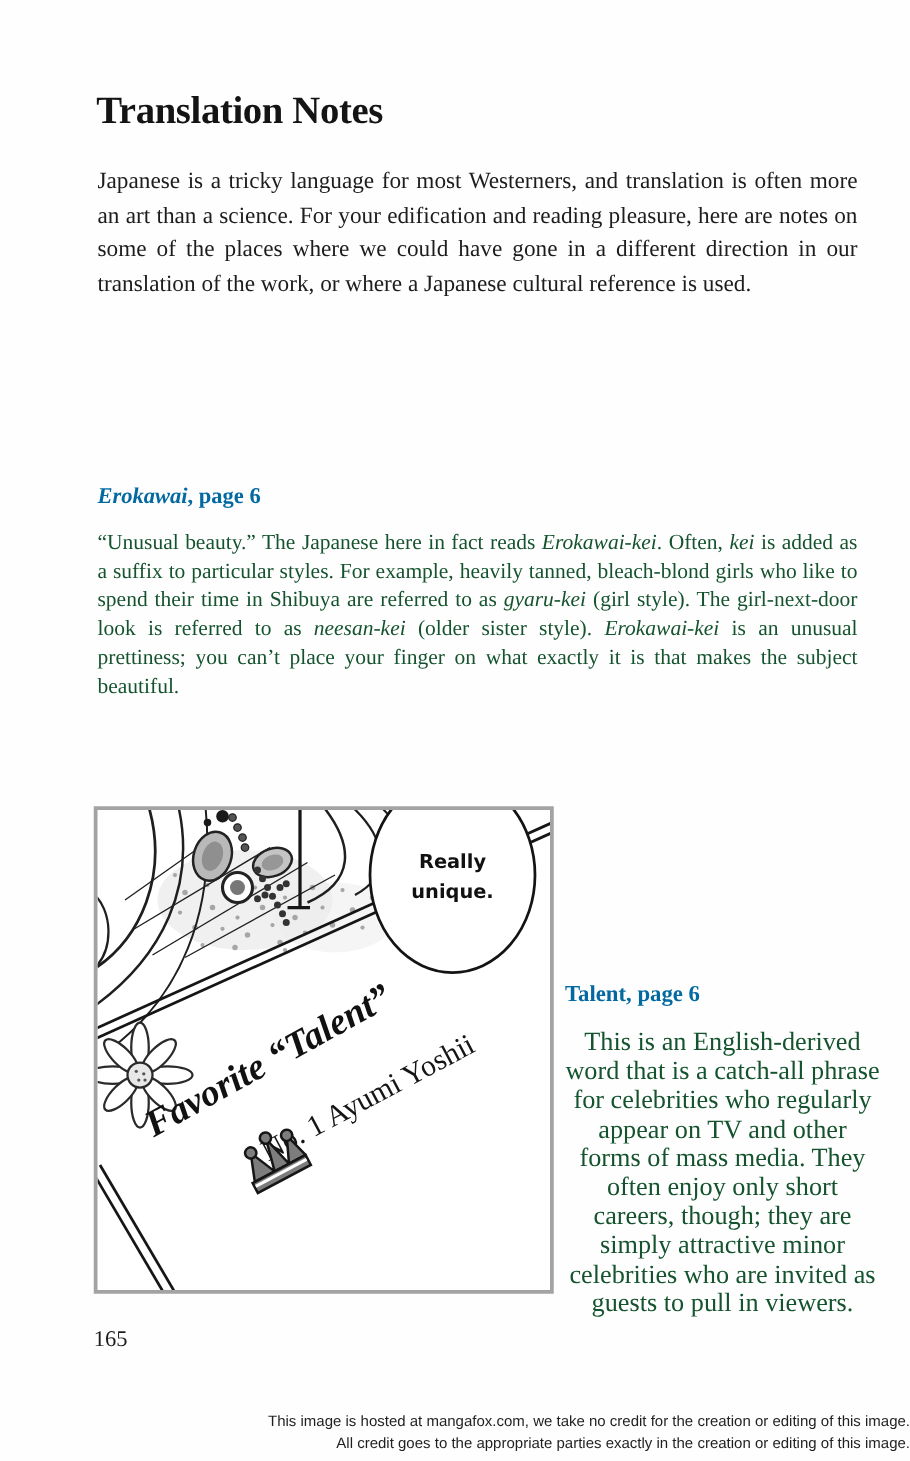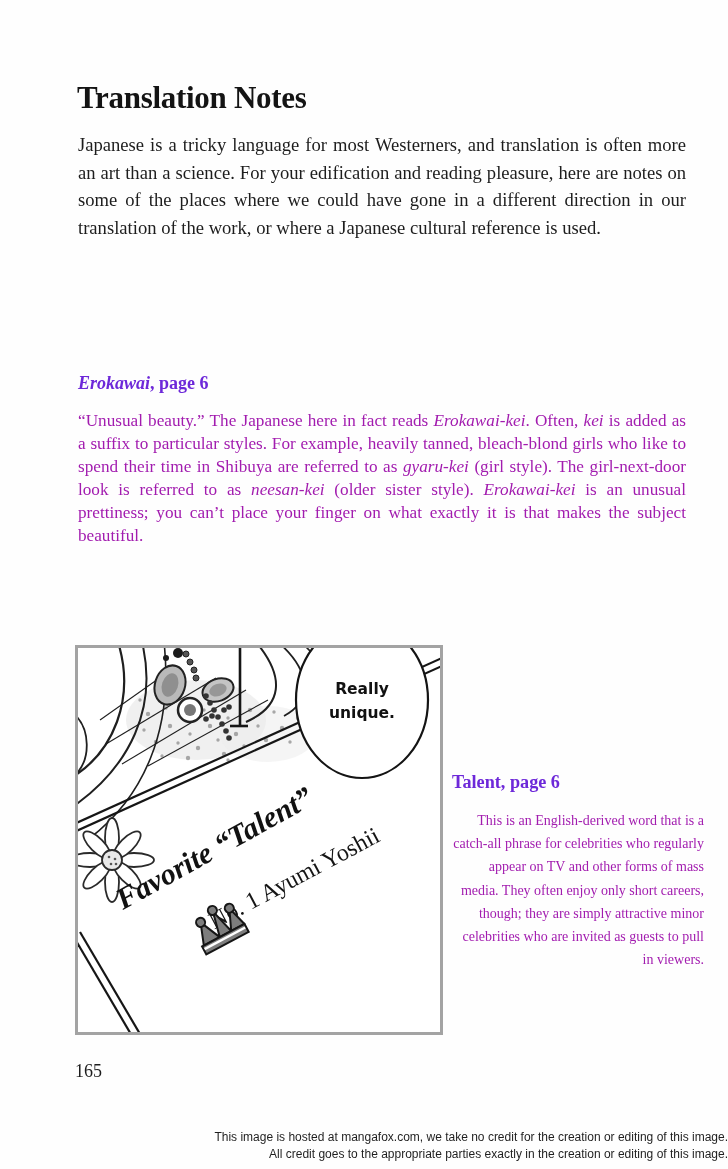--- a/index.html
+++ b/index.html
@@ -2,42 +2,42 @@
 <html><head>
 <meta charset="utf-8">
 <style>
   html,body{margin:0;padding:0;}
   body{
     width:728px;height:1169px;position:relative;overflow:hidden;
     background:#fefefe;color:#1b1b1b;
     font-family:"Liberation Serif", serif;
   }
   .page-title{
-    position:absolute;left:77px;top:80px;
+    position:absolute;left:77px;top:70px;
     font-size:31px;font-weight:700;letter-spacing:-0.3px;color:#141414;
   }
   .intro{
     position:absolute;left:78px;top:131px;width:608px;
     font-size:18.6px;line-height:27.6px;text-align:justify;color:#1d1d1d;
   }
   .sec-erokawai{position:absolute;left:78px;top:373px;width:608px;}
-  .sec-heading{font-size:18px;font-weight:700;margin:0 0 3px 0;color:#6d28d9;}
+  .sec-heading{font-size:18px;font-weight:700;margin:13px 0 3px 0;color:#0369a1;}
   .sec-heading i{font-style:italic;}
-  .sec-body{font-size:17.2px;line-height:22.9px;text-align:justify;color:#a21caf;margin-top:16px;}
+  .sec-body{font-size:17.2px;line-height:22.9px;text-align:justify;color:#14532d;margin-top:16px;}
   .sec-body i{font-style:italic;}
 
   .manga-panel{
     position:absolute;left:75px;top:645px;width:362px;height:384px;
     border:3px solid #a3a3a3;background:#ffffff;overflow:hidden;
   }
   .manga-panel svg{position:absolute;left:0;top:0;}
 
   .sec-talent{position:absolute;left:452px;top:772px;width:252px;}
   .sec-talent .sec-heading{font-size:18.2px;margin-bottom:4px;}
-  .sec-talent .sec-body{text-align:right;font-size:14px;line-height:23.2px;}
+  .sec-talent .sec-body{text-align:center;font-size:21px;line-height:23.2px;}
 
   .page-number{
     position:absolute;left:75px;top:1061px;font-size:18px;color:#1d1d1d;
   }
   .footer{
     position:absolute;left:0;top:1129px;width:728px;text-align:right;
     font-family:"Liberation Sans", sans-serif;font-size:12px;line-height:16.5px;color:#1f1f1f;
   }
 </style>
 </head>

